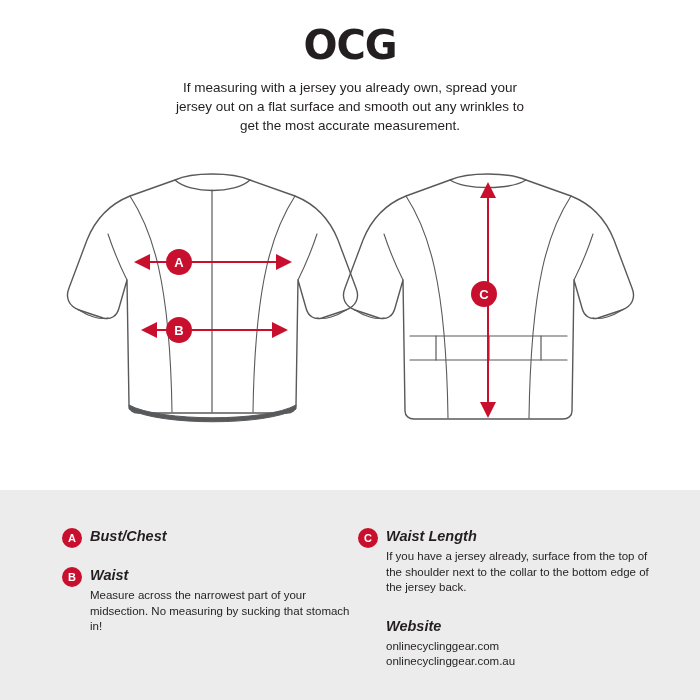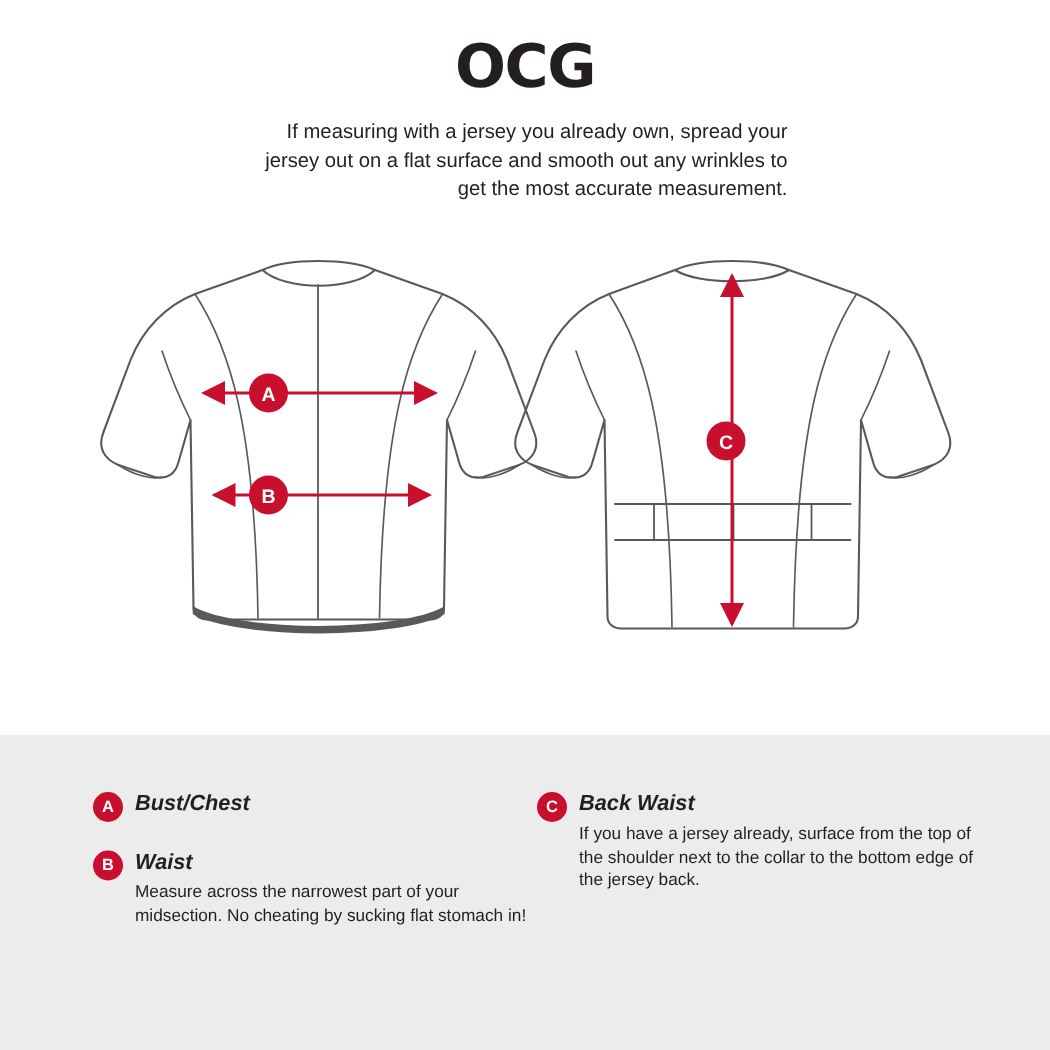--- a/index.html
+++ b/index.html
@@ -31,21 +31,21 @@
     font-weight: bold;
     font-size: 40px;
     letter-spacing: -1px;
     color: #231f20;
   }
   .intro {
     position: absolute;
     top: 78px;
     left: 175px;
     width: 350px;
-    text-align: right;
+    text-align: center;
     font-size: 13.5px;
     line-height: 19px;
     color: #231f20;
   }
 
   
   .illustration {
     position: absolute;
     top: 160px;
     left: 0;
@@ -225,28 +225,35 @@
     <div class="legend-item">
       <span class="badge small">A</span>
       <div class="legend-body">
         <p class="legend-title">Bust/Chest</p>
       </div>
     </div>
     <div class="legend-item">
       <span class="badge small">B</span>
       <div class="legend-body">
         <p class="legend-title">Waist</p>
-        <p class="legend-text">Measure  across the narrowest part of your midsection. No cheating by sucking flat stomach in!</p>
+        <p class="legend-text">Measure  across the narrowest part of your midsection. No measuring by sucking that stomach in!</p>
       </div>
     </div>
   </div>
 
   <div class="legend-col legend-right">
     <div class="legend-item">
       <span class="badge small">C</span>
       <div class="legend-body">
-        <p class="legend-title">Back Waist</p>
+        <p class="legend-title">Waist Length</p>
         <p class="legend-text">If you have a jersey already, surface from the top of the shoulder next to the collar to the bottom edge of the jersey back.</p>
       </div>
     </div>
+    <div class="legend-item no-badge">
+      <div class="legend-body">
+        <p class="legend-title">Website</p>
+        <p class="site-line">onlinecyclinggear.com</p>
+        <p class="site-line">onlinecyclinggear.com.au</p>
+      </div>
+    </div>
   </div>
 
 </div>
 
 </body></html>

